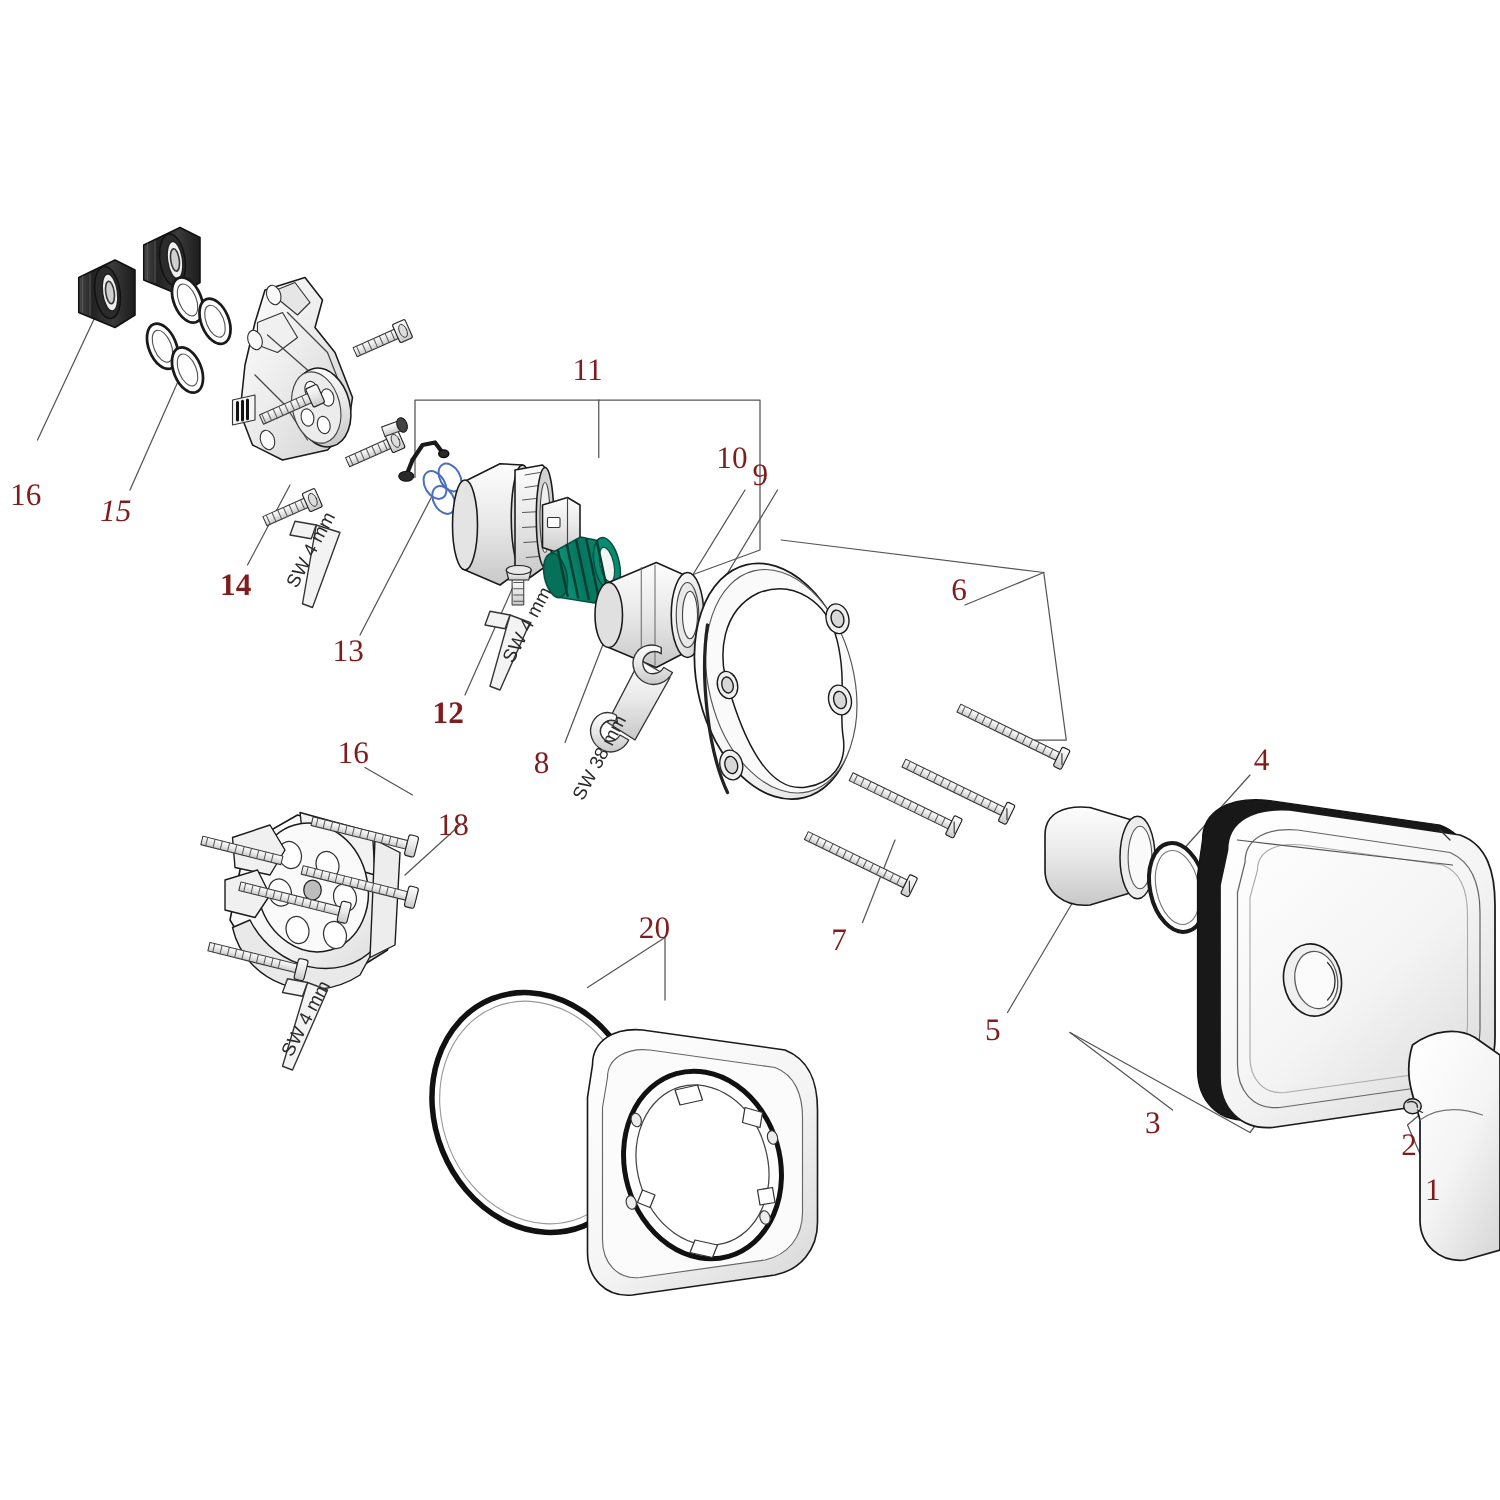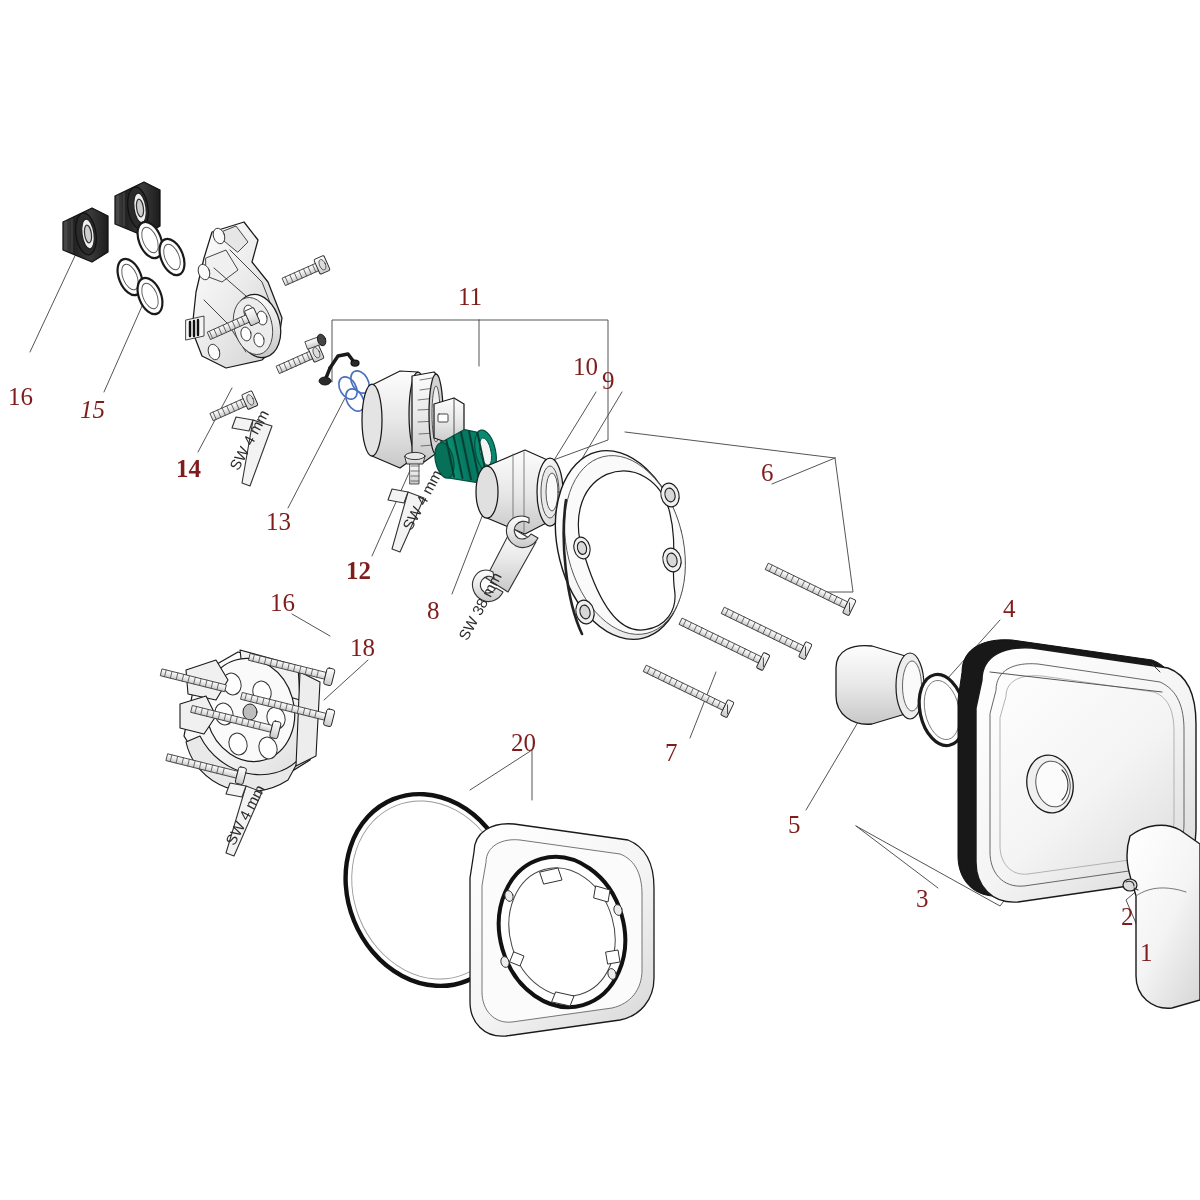--- a/index.html
+++ b/index.html
@@ -445,21 +445,21 @@
   <div class="lbl" style="left:602px;top:368px;">9</div>
   <div class="lbl" style="left:427px;top:598px;">8</div>
   <div class="lbl" style="left:761px;top:460px;">6</div>
   <div class="lbl" style="left:665px;top:740px;">7</div>
   <div class="lbl" style="left:788px;top:812px;">5</div>
   <div class="lbl" style="left:1003px;top:596px;">4</div>
   <div class="lbl" style="left:916px;top:886px;">3</div>
   <div class="lbl" style="left:1121px;top:904px;">2</div>
   <div class="lbl" style="left:1140px;top:940px;">1</div>
   <div class="lbl" style="left:270px;top:590px;">16</div>
-  <div class="lbl" style="left:350px;top:635px;">18</div>
+  <div class="lbl" style="left:350px;top:648px;">18</div>
   <div class="lbl" style="left:511px;top:730px;">20</div>
 
   <div class="tool-lbl" style="left:226px;top:465px;transform:rotate(-62deg);">SW 4 mm</div>
   <div class="tool-lbl" style="left:399px;top:525px;transform:rotate(-62deg);">SW 4 mm</div>
   <div class="tool-lbl" style="left:222px;top:840px;transform:rotate(-62deg);">SW 4 mm</div>
   <div class="tool-lbl" style="left:455px;top:635px;transform:rotate(-62deg);">SW 38 mm</div>
 
 </div>
 
 </body></html>

